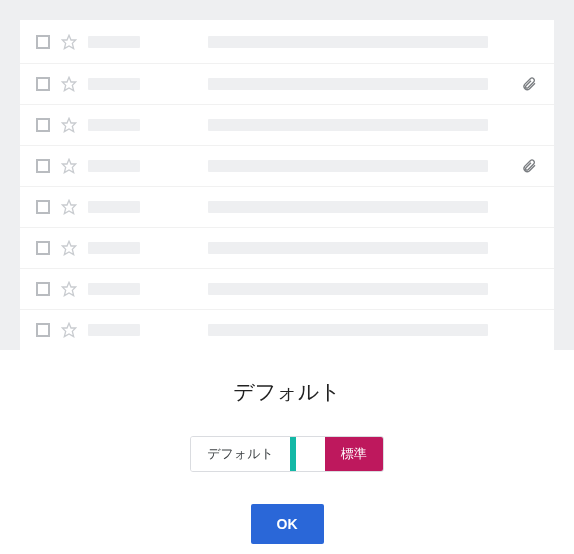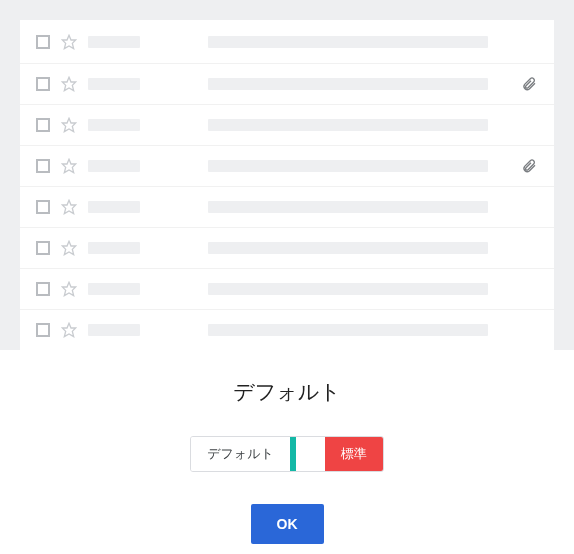--- a/index.html
+++ b/index.html
@@ -79,21 +79,21 @@
   background: #fff;
   border: none;
   border-right: 6px solid #14b8a6;
   padding: 8px 16px;
   font-size: 13px;
   color: #3c4043;
   cursor: pointer;
 }
 .seg-btn:last-child { border-right: none; }
 .seg-btn.active {
-  background: #ef4444;
+  background: #be185d;
   color: #fff;
   margin-left: 29px;
 }
 .okwrap { margin-top: 32px; }
 .ok {
   background: #2a67d8;
   color: #fff;
   border: none;
   padding: 12px 26px;
   font-size: 14px;

